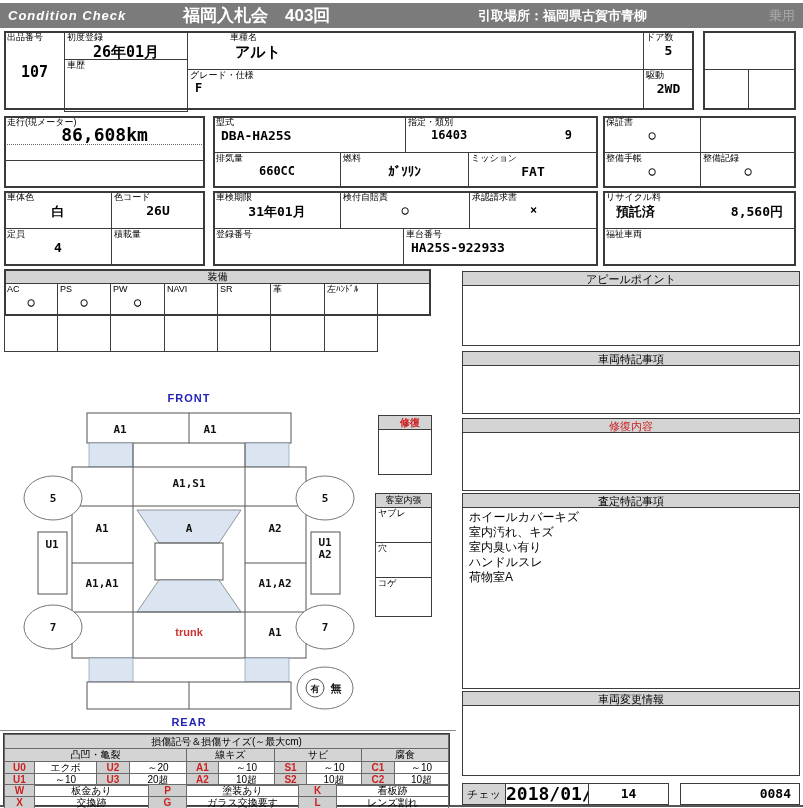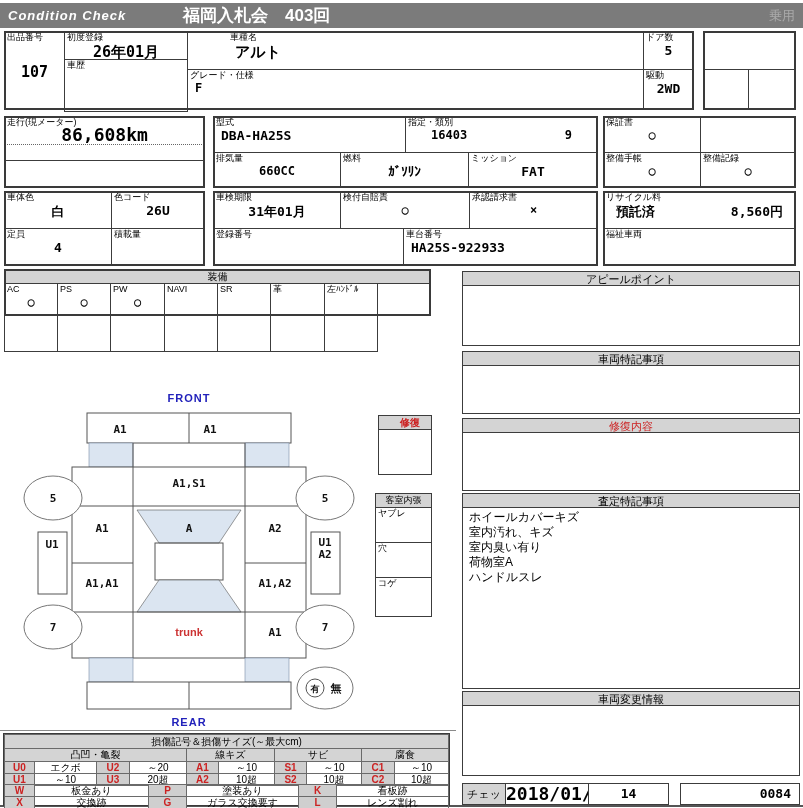--- a/index.html
+++ b/index.html
@@ -39,20 +39,21 @@
   svg .wheel{fill:#fff;stroke:#777;stroke-width:1;}
 </style>
 </head>
 <body>
 
 <div id="sheet">
 
   <div class="hbar">
     <span style="left:8px;font-style:italic;font-weight:bold;font-size:13px;letter-spacing:1px;">Condition  Check</span>
     <span style="left:183px;font-weight:bold;font-size:17px;">福岡入札会　403回</span>
+    <span style="left:478px;font-weight:bold;font-size:13px;">引取場所：福岡県古賀市青柳</span>
     <span style="right:8px;left:auto;color:#aaa;font-size:13px;">乗用</span>
   </div>
 
   <div class="box" style="left:4px;top:31px;width:61px;height:79px;">
     <div class="lbl">出品番号</div>
     <div class="val" style="font-size:15px;margin-top:20px;">107</div>
   </div>
   <div class="box" style="left:64px;top:31px;width:124px;height:39px;">
     <div class="lbl">初度登録</div>
     <div class="val" style="font-size:15px;">26年01月</div>
@@ -225,22 +226,22 @@
   <div class="panel" style="top:418px;">
     <div class="phdr red">修復内容</div>
     <div class="pbody" style="height:58px;"></div>
   </div>
   <div class="panel" style="top:493px;">
     <div class="phdr">査定特記事項</div>
     <div class="pbody" style="height:181px;">
       <div>ホイールカバーキズ</div>
       <div>室内汚れ、キズ</div>
       <div>室内臭い有り</div>
+      <div>ハンドルスレ</div>
       <div>荷物室A</div>
-      <div>ハンドルスレ</div>
     </div>
   </div>
   <div class="panel" style="top:691px;">
     <div class="phdr">車両変更情報</div>
     <div class="pbody" style="height:70px;"></div>
   </div>
 
   <div class="box ghdr" style="left:462px;top:783px;width:44px;height:22px;line-height:20px;font-size:11px;">チェック</div>
   <div class="box" style="left:505px;top:783px;width:84px;height:22px;">
     <div class="val" style="font-size:18px;line-height:20px;">2018/01/25</div>

